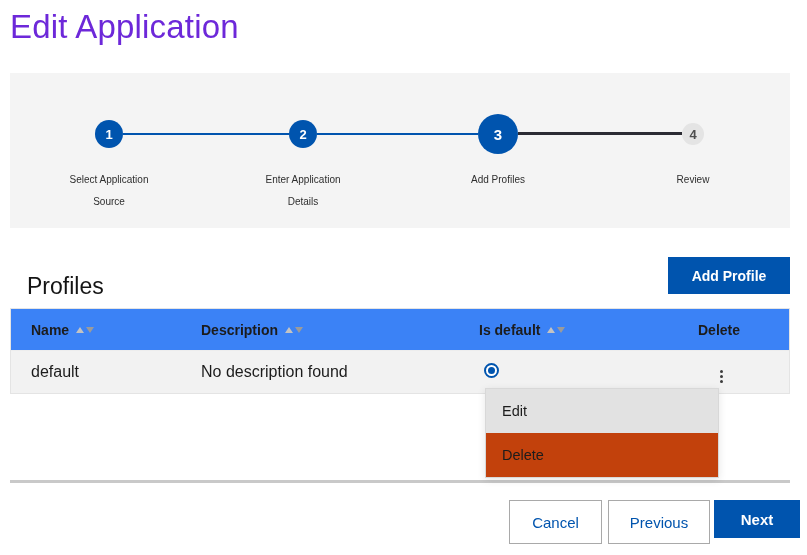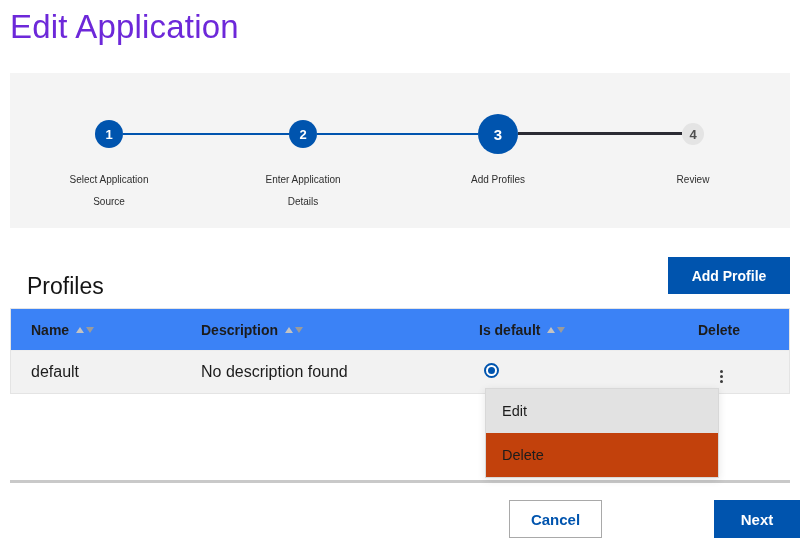--- a/index.html
+++ b/index.html
@@ -80,22 +80,22 @@
   .menu {
     position: absolute; left: 485px; top: 388px; width: 234px;
     background: #c2410c; border: 1px solid #d8d8d8; box-shadow: 0 2px 8px rgba(0,0,0,0.10); z-index: 5;
   }
   .menu-item { height: 44px; display: flex; align-items: center; padding-left: 16px; font-size: 14.5px; color: #1c1c1c; cursor: pointer; }
   .menu-item.highlighted { background: var(--menu-highlight); }
 
   
   .divider { position: absolute; left: 10px; top: 480px; width: 780px; height: 3px; background: var(--divider); }
   .btn-secondary {
-    position: absolute; top: 500px; height: 38px;
-    background: #fff; border: 1px solid #a9a9a9; color: var(--primary); font-weight: 700; font-size: 15px;
+    position: absolute; top: 500px; height: 44px;
+    background: #fff; border: 1px solid #a9a9a9; color: var(--primary); font-weight: 400; font-size: 15px;
   }
   .cancel   { left: 509px; width: 93px; }
   .previous { left: 608px; width: 102px; }
   .next { position: absolute; left: 714px; top: 500px; width: 86px; height: 38px; font-size: 15px; }
 </style>
 </head>
 <body>
 
 <div class="page">
 
@@ -183,15 +183,16 @@
   </div>
 
   <div class="menu">
     <div class="menu-item highlighted">Edit</div>
     <div class="menu-item">Delete</div>
   </div>
 
   <div class="divider"></div>
 
   <button class="btn btn-secondary cancel">Cancel</button>
+  <button class="btn btn-secondary previous">Previous</button>
   <button class="btn btn-primary next">Next</button>
 
 </div>
 
 </body></html>

